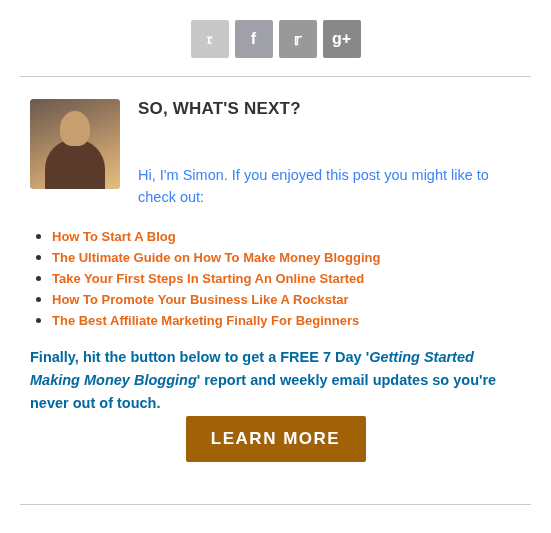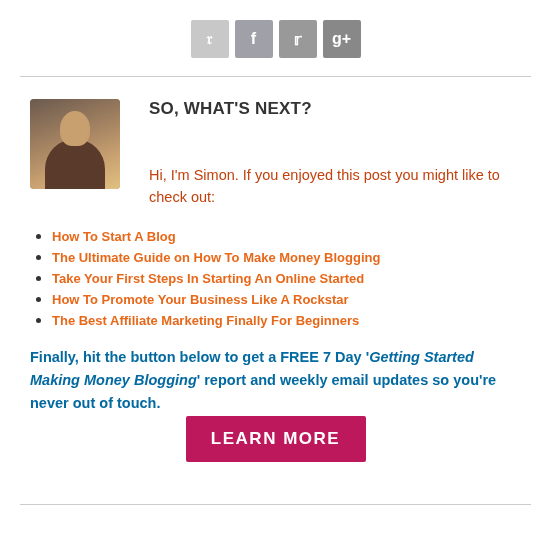--- a/index.html
+++ b/index.html
@@ -50,21 +50,21 @@
       margin: 0 20px;
     }
 
     .main-content {
       padding: 22px 30px 20px 30px;
     }
 
     .profile-block {
       display: flex;
       align-items: flex-start;
-      gap: 29px;
+      gap: 18px;
       margin-bottom: 18px;
     }
 
     .avatar {
       width: 90px;
       height: 90px;
       border-radius: 4px;
       flex-shrink: 0;
       overflow: hidden;
       background: #8a7a6a;
@@ -108,21 +108,21 @@
       font-weight: 900;
       color: #333;
       margin-bottom: 8px;
       letter-spacing: 0.2px;
       text-transform: uppercase;
     }
 
     .text-block p {
       font-size: 14.5px;
       line-height: 1.55;
-      color: #c2410c;
+      color: #3b82f6;
       margin-top: 45px;
     }
 
     .links-list {
       list-style: disc;
       padding-left: 22px;
       margin: 12px 0 18px 0;
     }
 
     .links-list li {
@@ -144,21 +144,21 @@
     }
 
     .cta-text em {
       font-style: italic;
     }
 
     .learn-more-btn {
       display: block;
       width: 180px;
       margin: 0 auto;
-      background: #be185d;
+      background: #a16207;
       color: #fff;
       text-align: center;
       padding: 13px 0;
       font-size: 17px;
       font-weight: 900;
       letter-spacing: 1.5px;
       border: none;
       cursor: pointer;
       border-radius: 2px;
       text-transform: uppercase;

